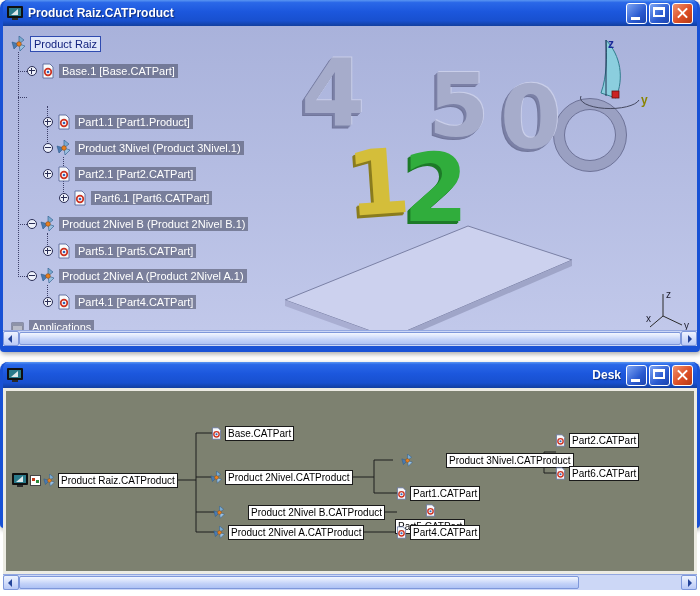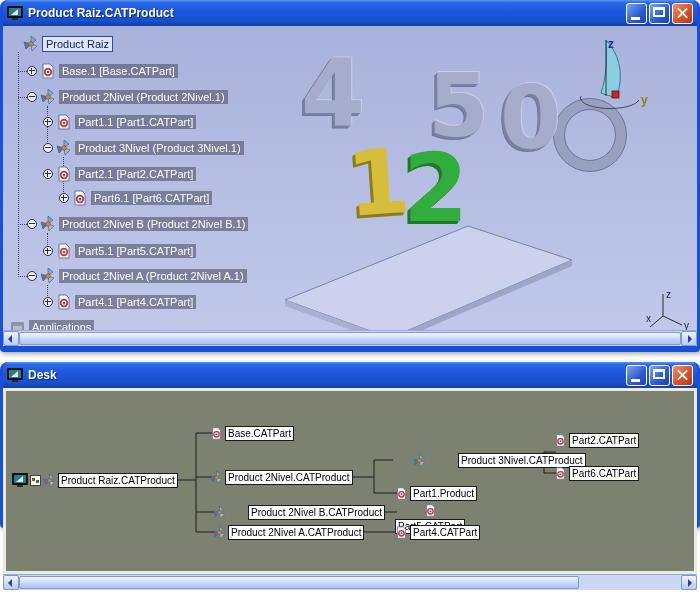--- a/index.html
+++ b/index.html
@@ -55,21 +55,21 @@
 
   
   .scene{position:absolute;left:0;top:0;z-index:1;}
   .num{position:absolute;font-family:"DejaVu Sans",sans-serif;font-weight:bold;line-height:0.95;z-index:2;}
   .n-gray{color:#a6accb;text-shadow:-1px 1px 0 #7b80a6,-2px 2px 0 #7b80a6,-3px 3px 0 #71769b,1px -1px 0 #c9cee9;}
   .n-one{color:#d4be3a;text-shadow:-2px 2px 0 #8a7c1e,-3px 3px 0 #8a7c1e;transform:rotate(-4deg);}
   .n-two{color:#30ad3c;text-shadow:-2px 2px 0 #1d7a28,-3px 3px 0 #1d7a28;}
   .compass,.triad{position:absolute;z-index:3;}
 
   
-  .win-desk{left:0;top:362px;width:700px;height:166px;}
+  .win-desk{left:0;top:362px;width:700px;height:166px;text-align:right;}
   .deskview{position:relative;height:186px;background:#7d8170;border:3px solid #ecebe3;box-sizing:border-box;overflow:hidden;}
   .links{position:absolute;left:0;top:0;z-index:1;}
   .dnode{position:absolute;display:flex;align-items:center;gap:2px;height:16px;z-index:2;}
   .dbox{background:#fff;border:1px solid #1a1a1a;font-size:10px;color:#000;padding:0 2px;
         white-space:nowrap;line-height:13px;}
   .dicon{width:13px;height:13px;flex:0 0 13px;}
   .dicon16{width:16px;height:16px;flex:0 0 16px;}
   .dwidget{width:11px;height:11px;background:#fff;border:1px solid #444;position:relative;flex:0 0 11px;box-sizing:border-box;}
   .dwidget::before{content:"";position:absolute;left:1px;top:2px;width:3px;height:3px;background:#c23a1a;}
   .dwidget::after{content:"";position:absolute;right:1px;bottom:2px;width:3px;height:3px;background:#2a8a3a;}
@@ -154,46 +154,39 @@
     <div class="dots-v" style="left:15px;top:26px;height:225px;"></div>
     <div class="dots-h" style="left:15px;top:45px;width:9px;"></div>
     <div class="dots-h" style="left:15px;top:71px;width:9px;"></div>
     <div class="dots-h" style="left:15px;top:198px;width:9px;"></div>
     <div class="dots-h" style="left:15px;top:250px;width:9px;"></div>
     <div class="dots-v" style="left:44px;top:80px;height:42px;"></div>
     <div class="dots-v" style="left:60px;top:131px;height:41px;"></div>
     <div class="dots-v" style="left:44px;top:207px;height:18px;"></div>
     <div class="dots-v" style="left:44px;top:259px;height:17px;"></div>
 
-    <div class="trow selected" style="left:20px;top:9px;">
+    <div class="trow selected" style="left:8px;top:9px;">
       <svg class="ticon">
           <use href="#i-product"></use>
         </svg>
       <span class="tlabel">Product Raiz</span>
     </div>
     <div class="trow" style="left:24px;top:36px;">
       <span class="exp plus"></span>
       <svg class="ticon">
           <use href="#i-part"></use>
         </svg>
       <span class="tlabel">Base.1 [Base.CATPart]</span>
     </div>
-    <div class="trow" style="left:24px;top:62px;">
-      <span class="exp"></span>
-      <svg class="ticon">
-          <use href="#i-product"></use>
-        </svg>
-      <span class="tlabel">Product 2Nivel (Product 2Nivel.1)</span>
-    </div>
     <div class="trow" style="left:40px;top:87px;">
       <span class="exp plus"></span>
       <svg class="ticon">
           <use href="#i-part"></use>
         </svg>
-      <span class="tlabel">Part1.1 [Part1.CATPart]</span>
+      <span class="tlabel">Part1.1 [Part1.Product]</span>
     </div>
     <div class="trow" style="left:40px;top:113px;">
       <span class="exp"></span>
       <svg class="ticon">
           <use href="#i-product"></use>
         </svg>
       <span class="tlabel">Product 3Nivel (Product 3Nivel.1)</span>
     </div>
     <div class="trow" style="left:40px;top:139px;">
       <span class="exp plus"></span>
@@ -309,32 +302,32 @@
       <span class="dbox">Product 2Nivel B.CATProduct</span>
     </div>
 
     <div class="dnode" style="left:207px;top:133px;">
       <svg class="dicon">
           <use href="#i-product"></use>
         </svg>
       <span class="dbox">Product 2Nivel A.CATProduct</span>
     </div>
 
-    <div class="dnode" style="left:407px;top:61px;gap:32px;">
+    <div class="dnode" style="left:395px;top:61px;gap:32px;">
       <svg class="dicon">
           <use href="#i-product"></use>
         </svg>
       <span class="dbox">Product 3Nivel.CATProduct</span>
     </div>
 
     <div class="dnode" style="left:389px;top:94px;">
       <svg class="dicon">
           <use href="#i-part"></use>
         </svg>
-      <span class="dbox">Part1.Product</span>
+      <span class="dbox">Part1.CATPart</span>
     </div>
 
     <div class="dnode" style="left:389px;top:113px;flex-direction:column;">
       <svg class="dicon">
           <use href="#i-part"></use>
         </svg>
       <span class="dbox">Part5.CATPart</span>
     </div>
 
     <div class="dnode" style="left:389px;top:133px;">

